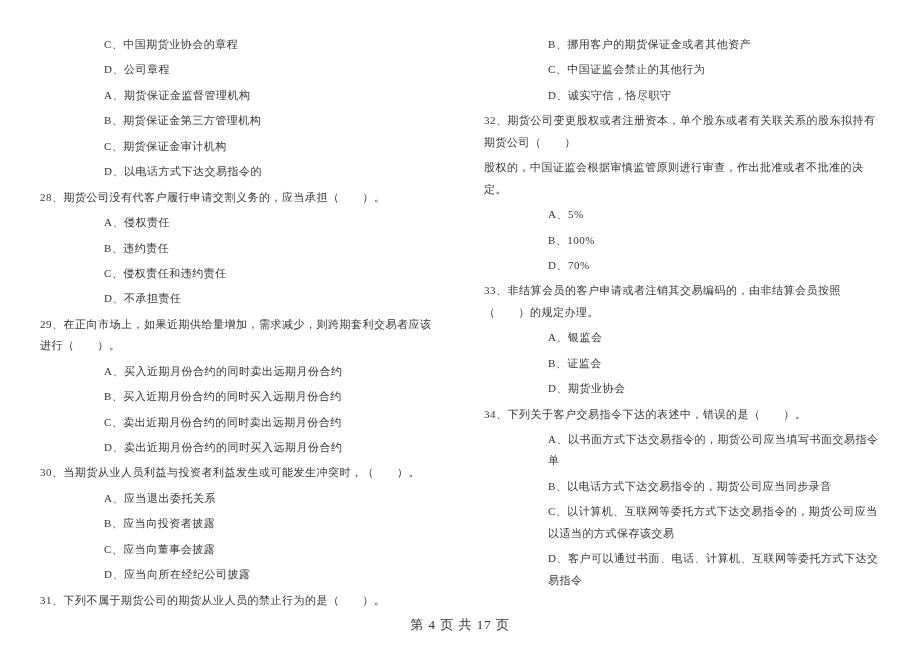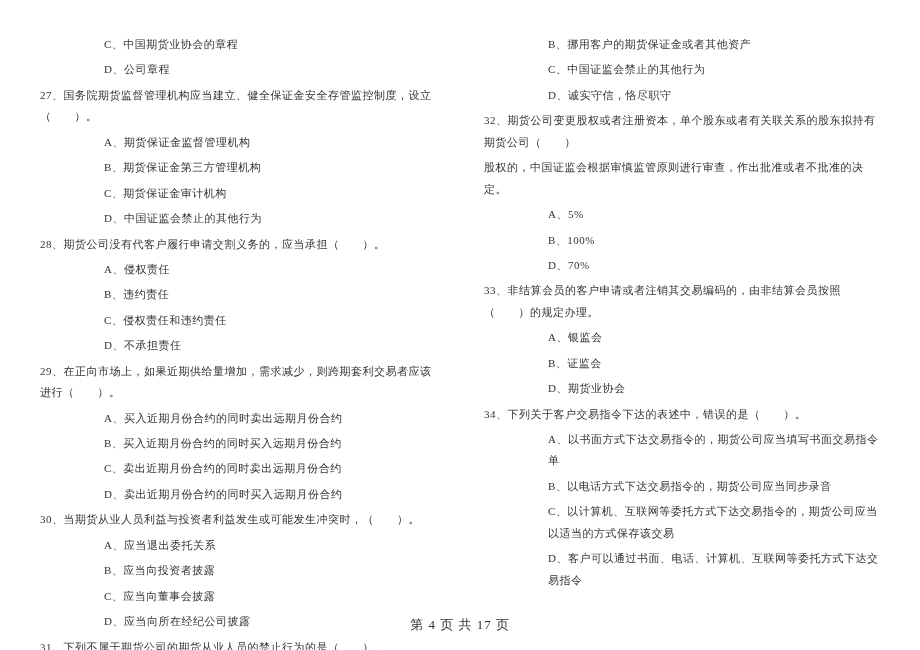--- a/index.html
+++ b/index.html
@@ -51,25 +51,24 @@
 </head>
 <body>
 
 <div class="page">
 
   <div class="col">
     <div class="opt">C、中国期货业协会的章程</div>
     <div class="opt">D、公司章程</div>
     <div style="height:14px"></div>
 
-    <div class="q">27、国务院期货监督管理机构应当建立、健全保证金安全存管监控制度，设立（　　）。</div>
     <div class="opt">A、期货保证金监督管理机构</div>
     <div class="opt">B、期货保证金第三方管理机构</div>
     <div class="opt">C、期货保证金审计机构</div>
-    <div class="opt">D、中国证监会禁止的其他行为</div>
+    <div class="opt">D、以电话方式下达交易指令的</div>
 
     <div class="q">28、期货公司没有代客户履行申请交割义务的，应当承担（　　）。</div>
     <div class="opt">A、侵权责任</div>
     <div class="opt">B、违约责任</div>
     <div class="opt">C、侵权责任和违约责任</div>
     <div class="opt">D、不承担责任</div>
 
     <div class="q">29、在正向市场上，如果近期供给量增加，需求减少，则跨期套利交易者应该进行（　　）。</div>
     <div class="opt">A、买入近期月份合约的同时卖出远期月份合约</div>
     <div class="opt">B、买入近期月份合约的同时买入远期月份合约</div>

